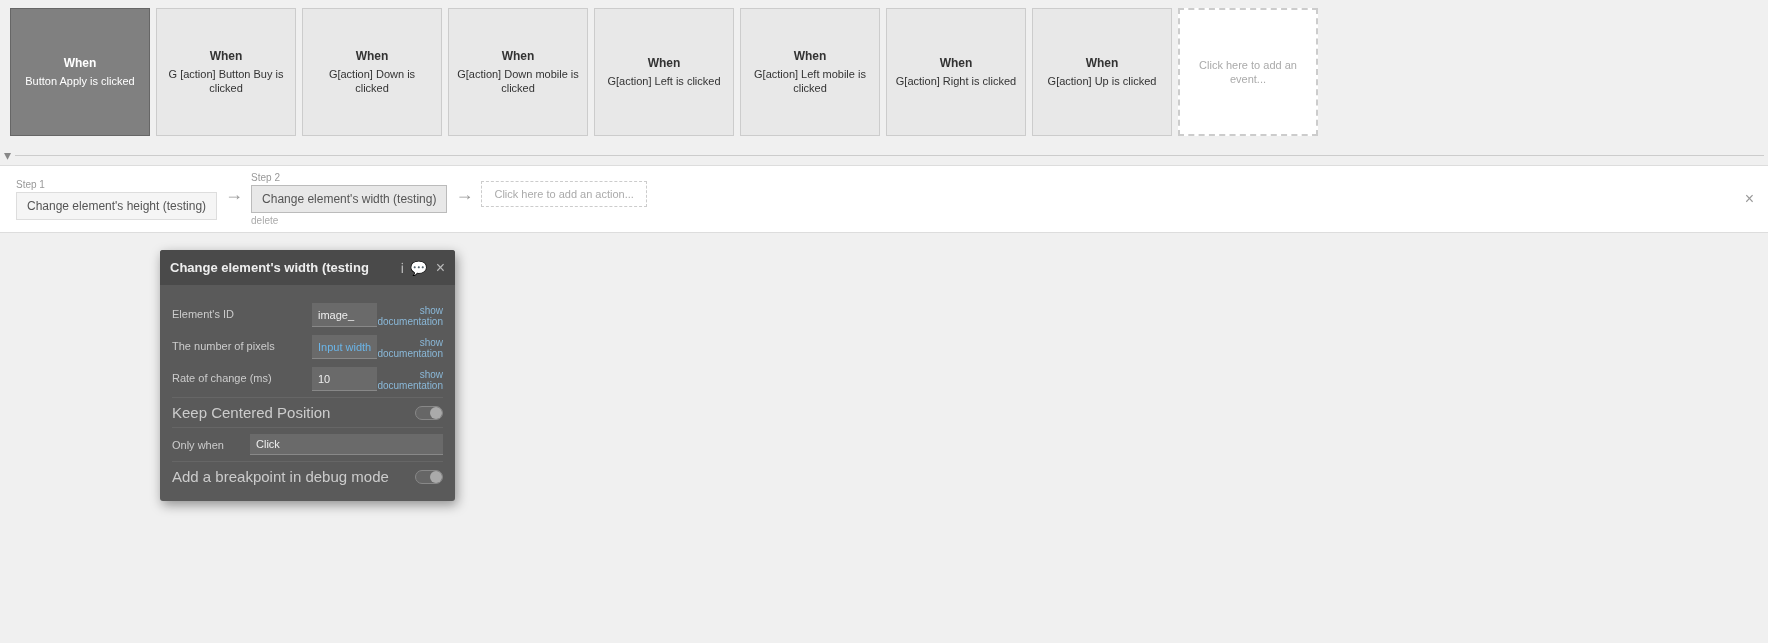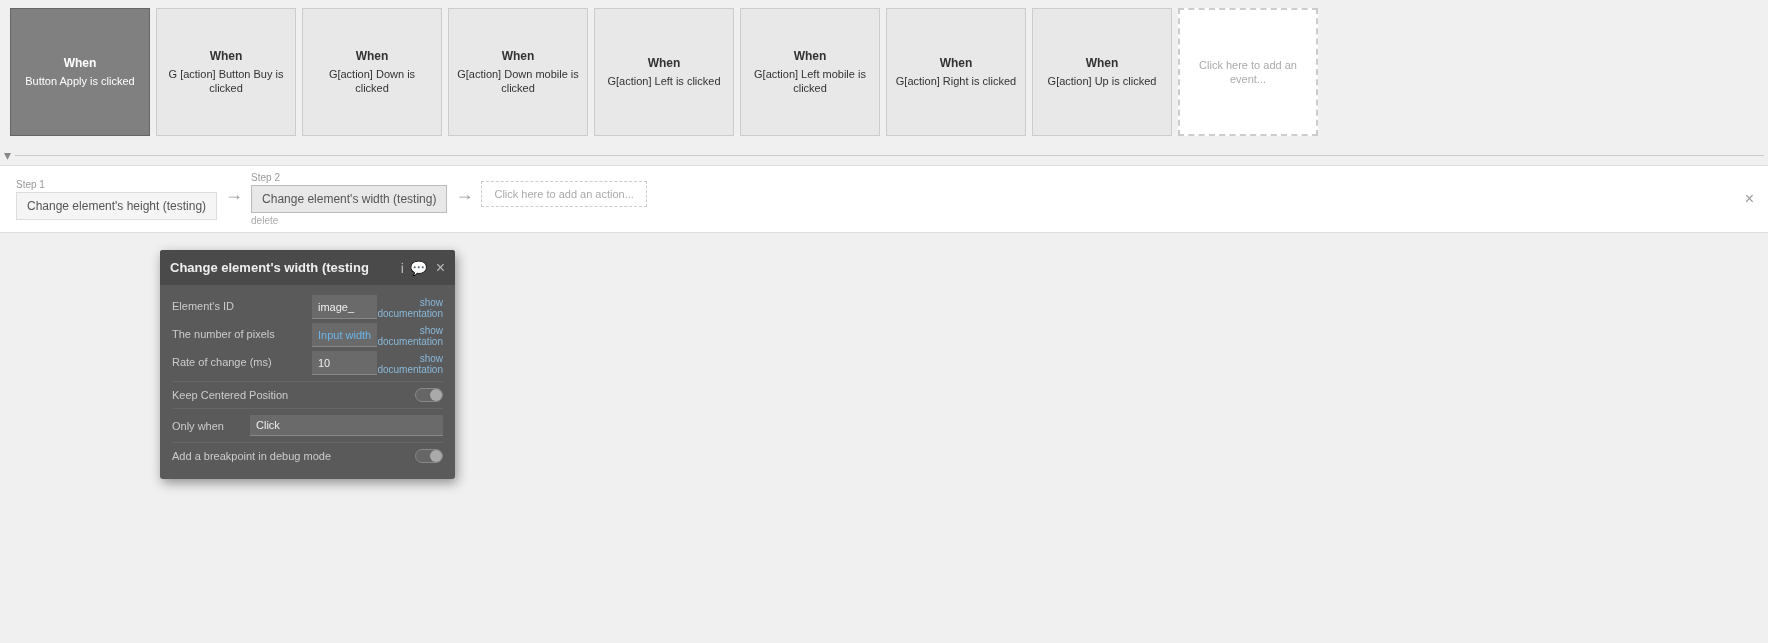--- a/index.html
+++ b/index.html
@@ -202,20 +202,21 @@
 
     .panel-body {
       padding: 10px 12px;
     }
 
     .panel-row {
       display: flex;
       flex-direction: row;
       align-items: flex-start;
       margin-bottom: 4px;
+      margin-top: 8px;
     }
 
     .panel-row-label {
       font-size: 11px;
       color: #ccc;
       width: 140px;
       flex-shrink: 0;
       padding-top: 5px;
     }
 
@@ -256,21 +257,21 @@
 
     .panel-row-toggle {
       display: flex;
       flex-direction: row;
       align-items: center;
       justify-content: space-between;
       margin-bottom: 6px;
     }
 
     .toggle-label {
-      font-size: 11px;
+      font-size: 15px;
       color: #ccc;
     }
 
     .toggle-switch {
       width: 28px;
       height: 14px;
       background: #666;
       border-radius: 7px;
       position: relative;
       cursor: pointer;

